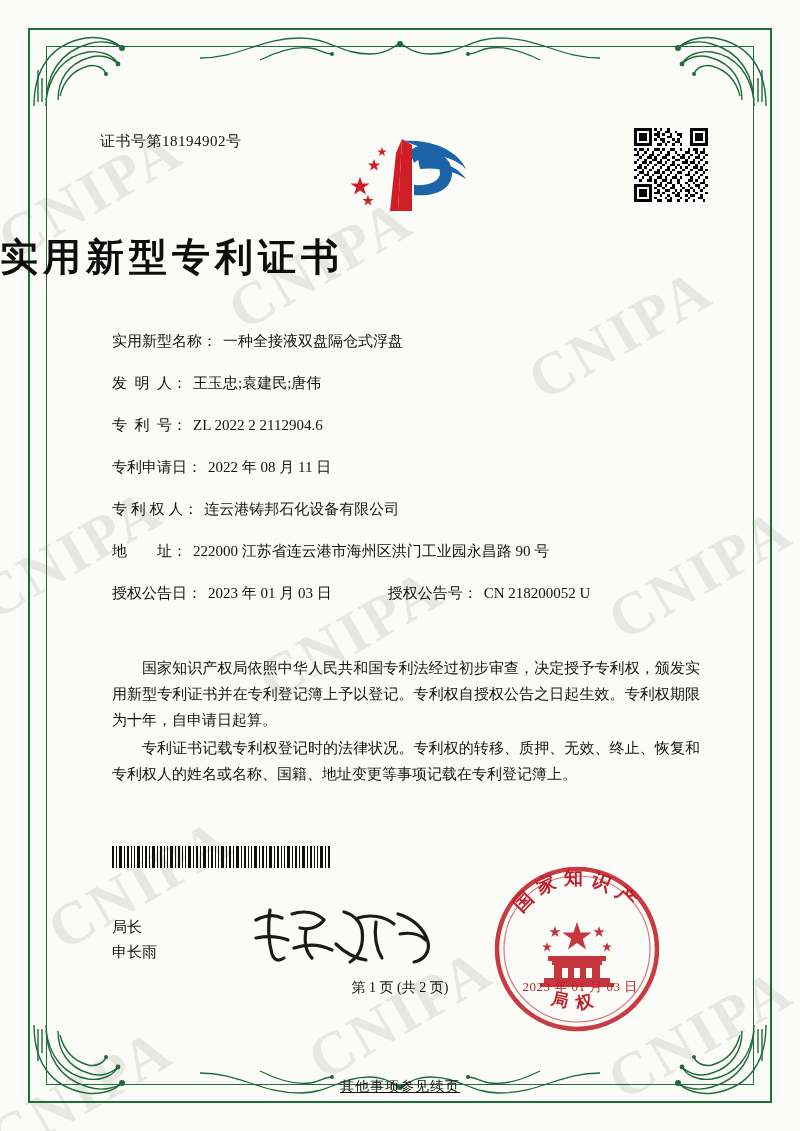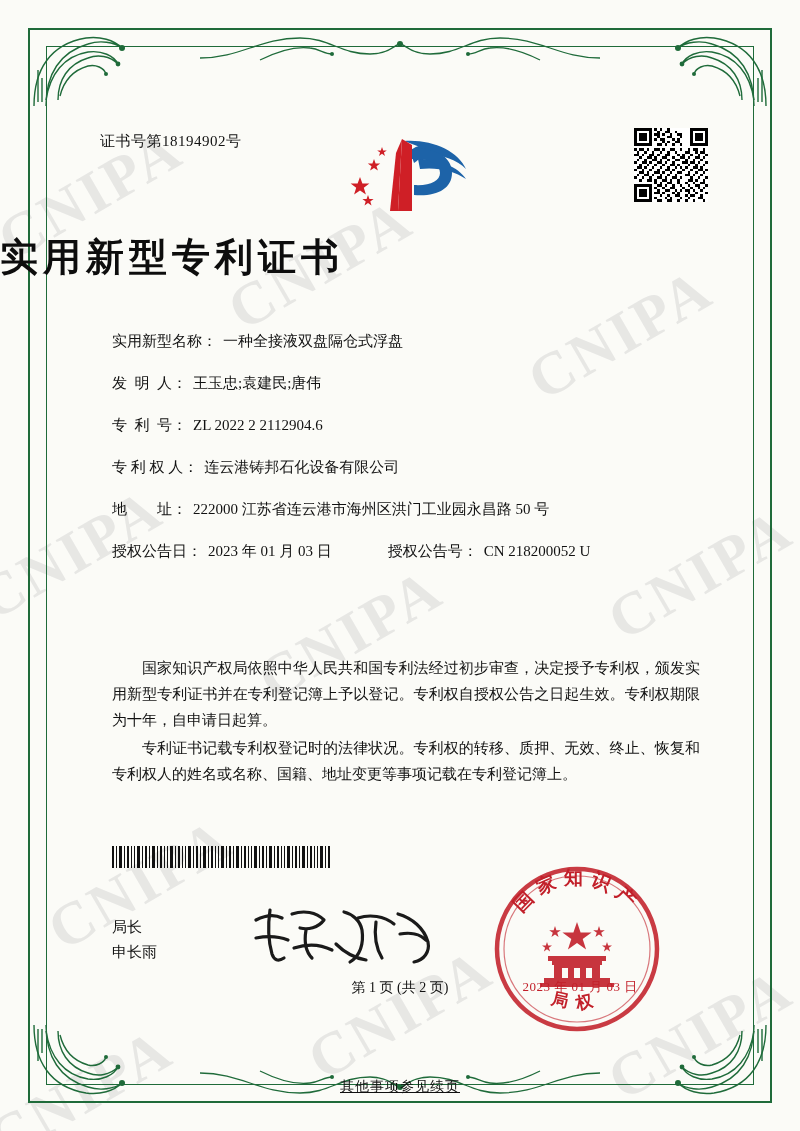--- a/index.html
+++ b/index.html
@@ -571,26 +571,30 @@
       </div>
       <div class="field-row">
         <span class="field-label">发  明  人：</span>
         <span class="field-value">王玉忠;袁建民;唐伟</span>
       </div>
       <div class="field-row">
         <span class="field-label">专  利  号：</span>
         <span class="field-value">ZL 2022 2 2112904.6</span>
       </div>
       <div class="field-row">
+        <span class="field-label">专利申请日：</span>
+        <span class="field-value">2022 年 08 月 11 日</span>
+      </div>
+      <div class="field-row">
         <span class="field-label">专 利 权 人：</span>
         <span class="field-value">连云港铸邦石化设备有限公司</span>
       </div>
       <div class="field-row">
         <span class="field-label">地        址：</span>
-        <span class="field-value">222000 江苏省连云港市海州区洪门工业园永昌路 50 号</span>
+        <span class="field-value">222000 江苏省连云港市海州区洪门工业园永昌路 90 号</span>
       </div>
       <div class="field-row inline2">
         <span class="field-label">授权公告日：</span>
         <span class="field-value">2023 年 01 月 03 日</span>
         <span class="field-label2">授权公告号：</span>
         <span class="field-value">CN 218200052 U</span>
       </div>
     </div>
 
     <div class="paragraphs">

